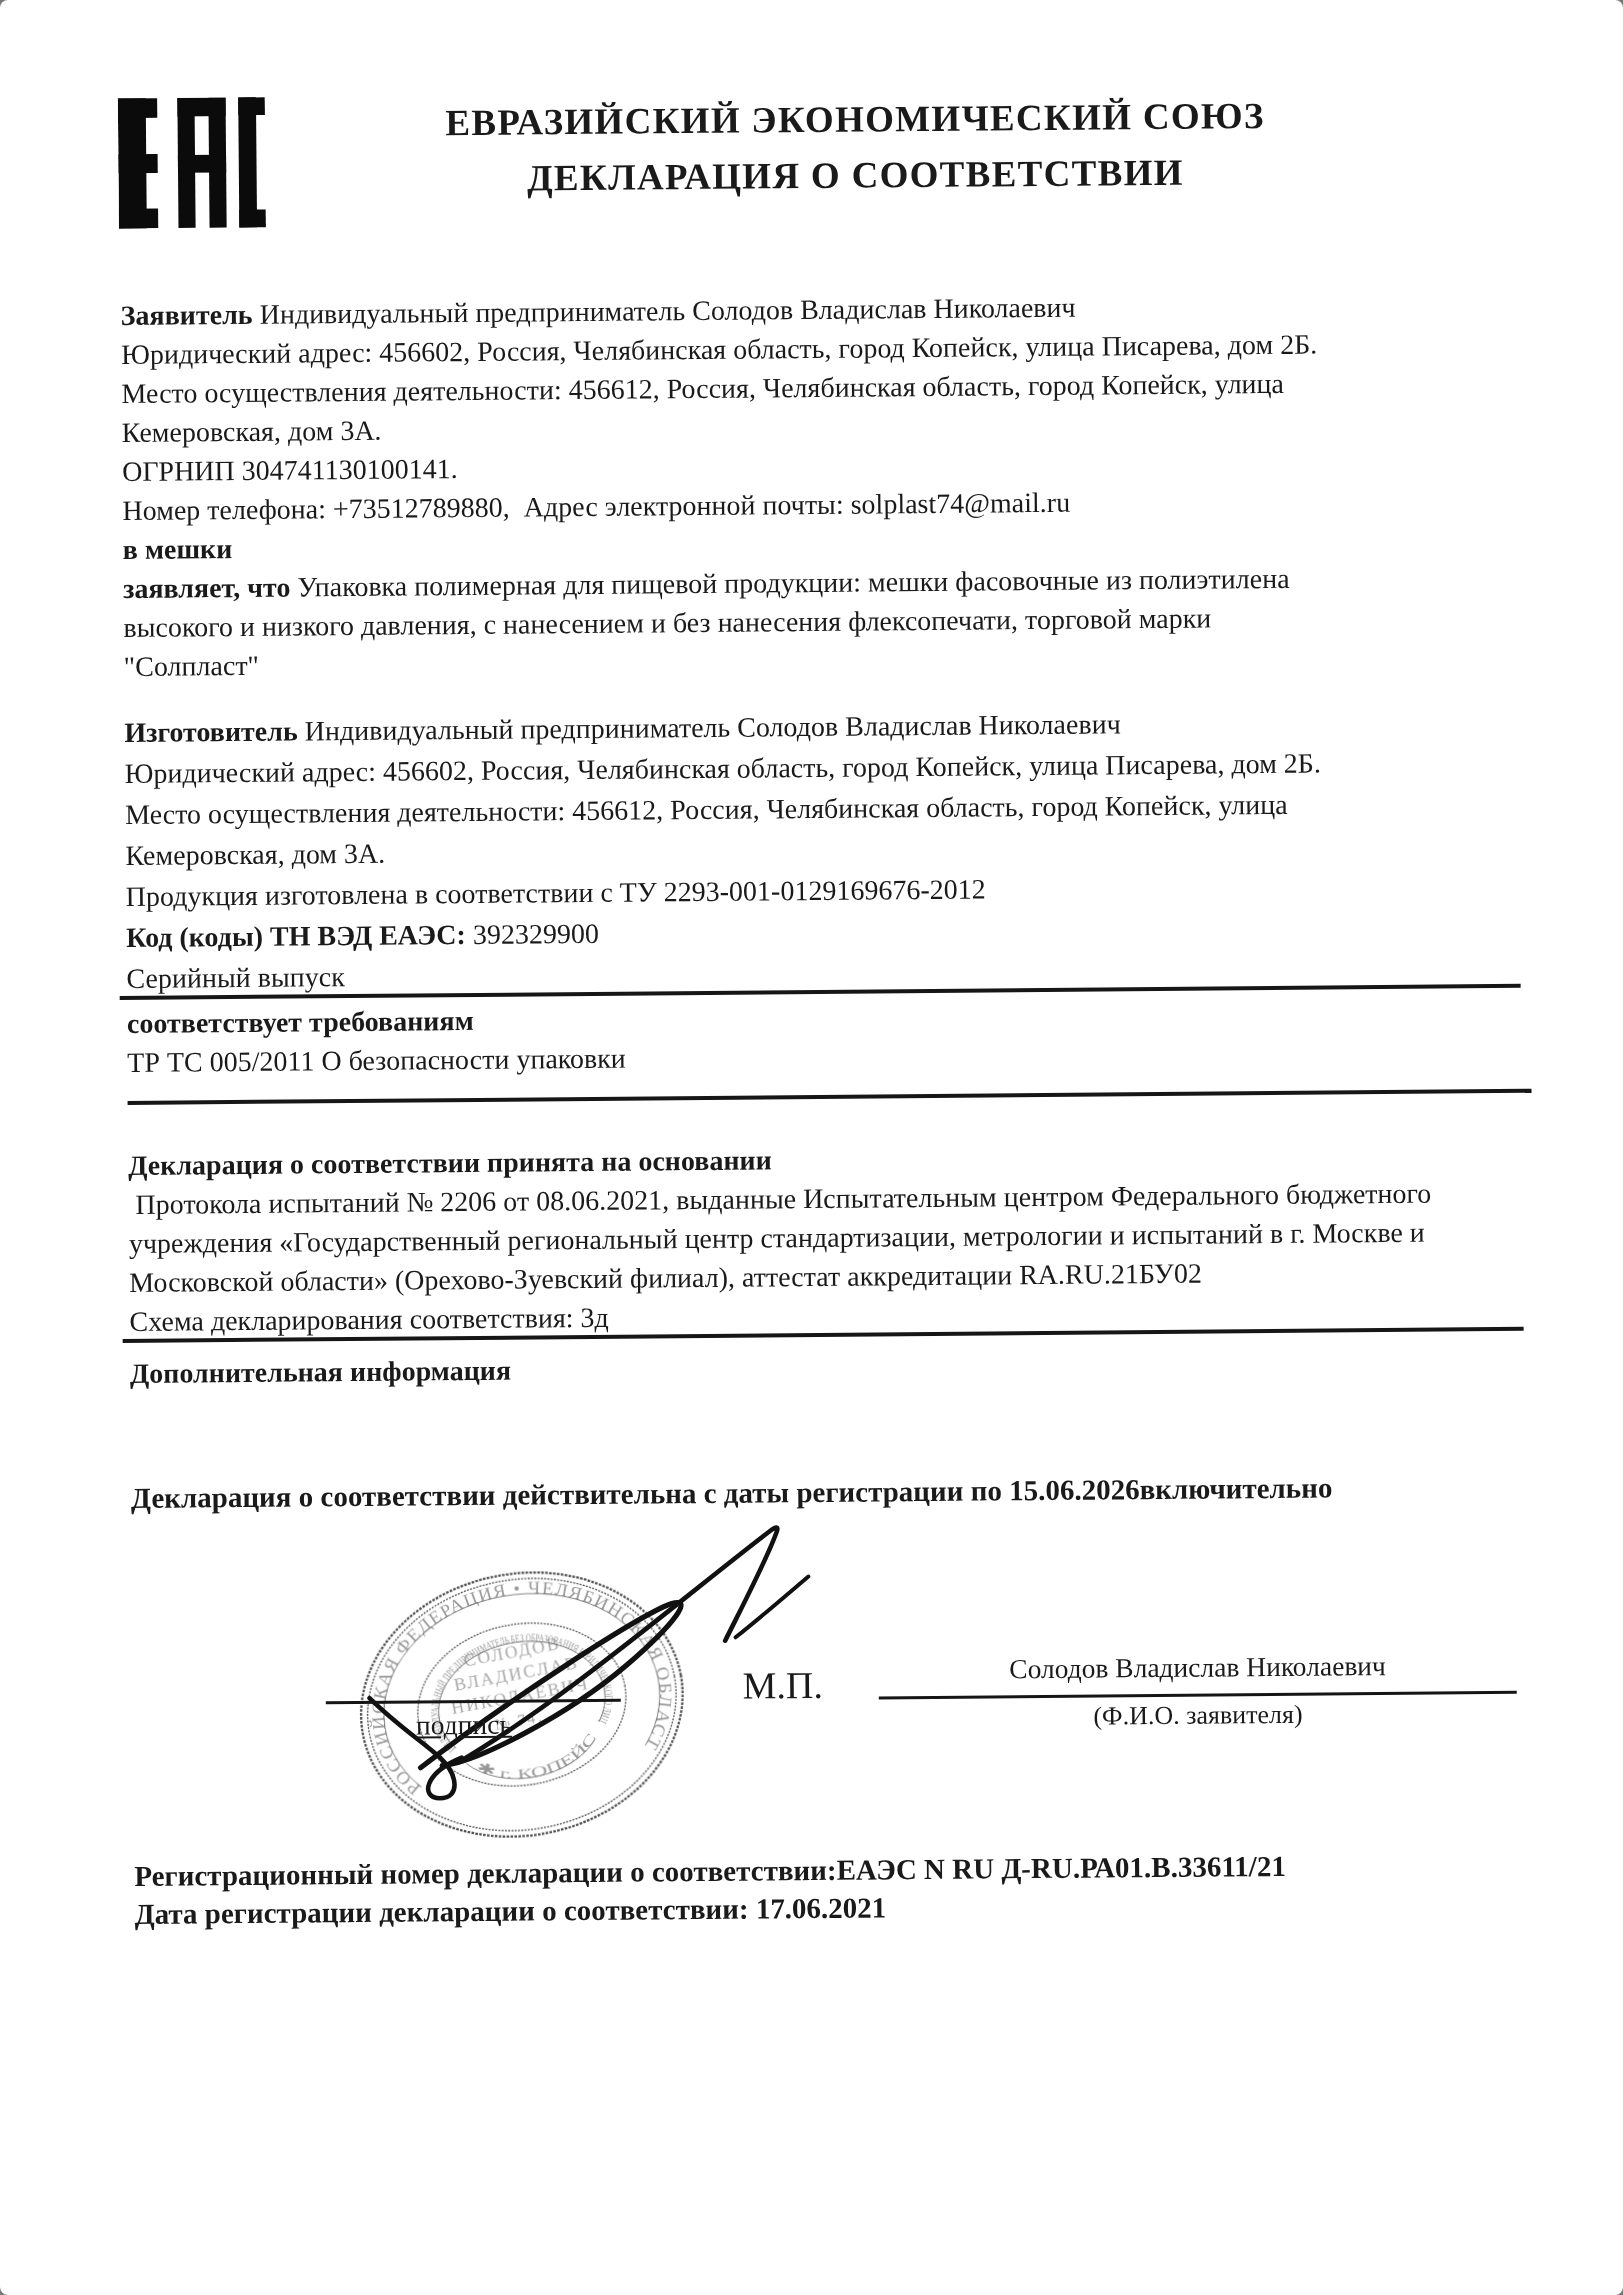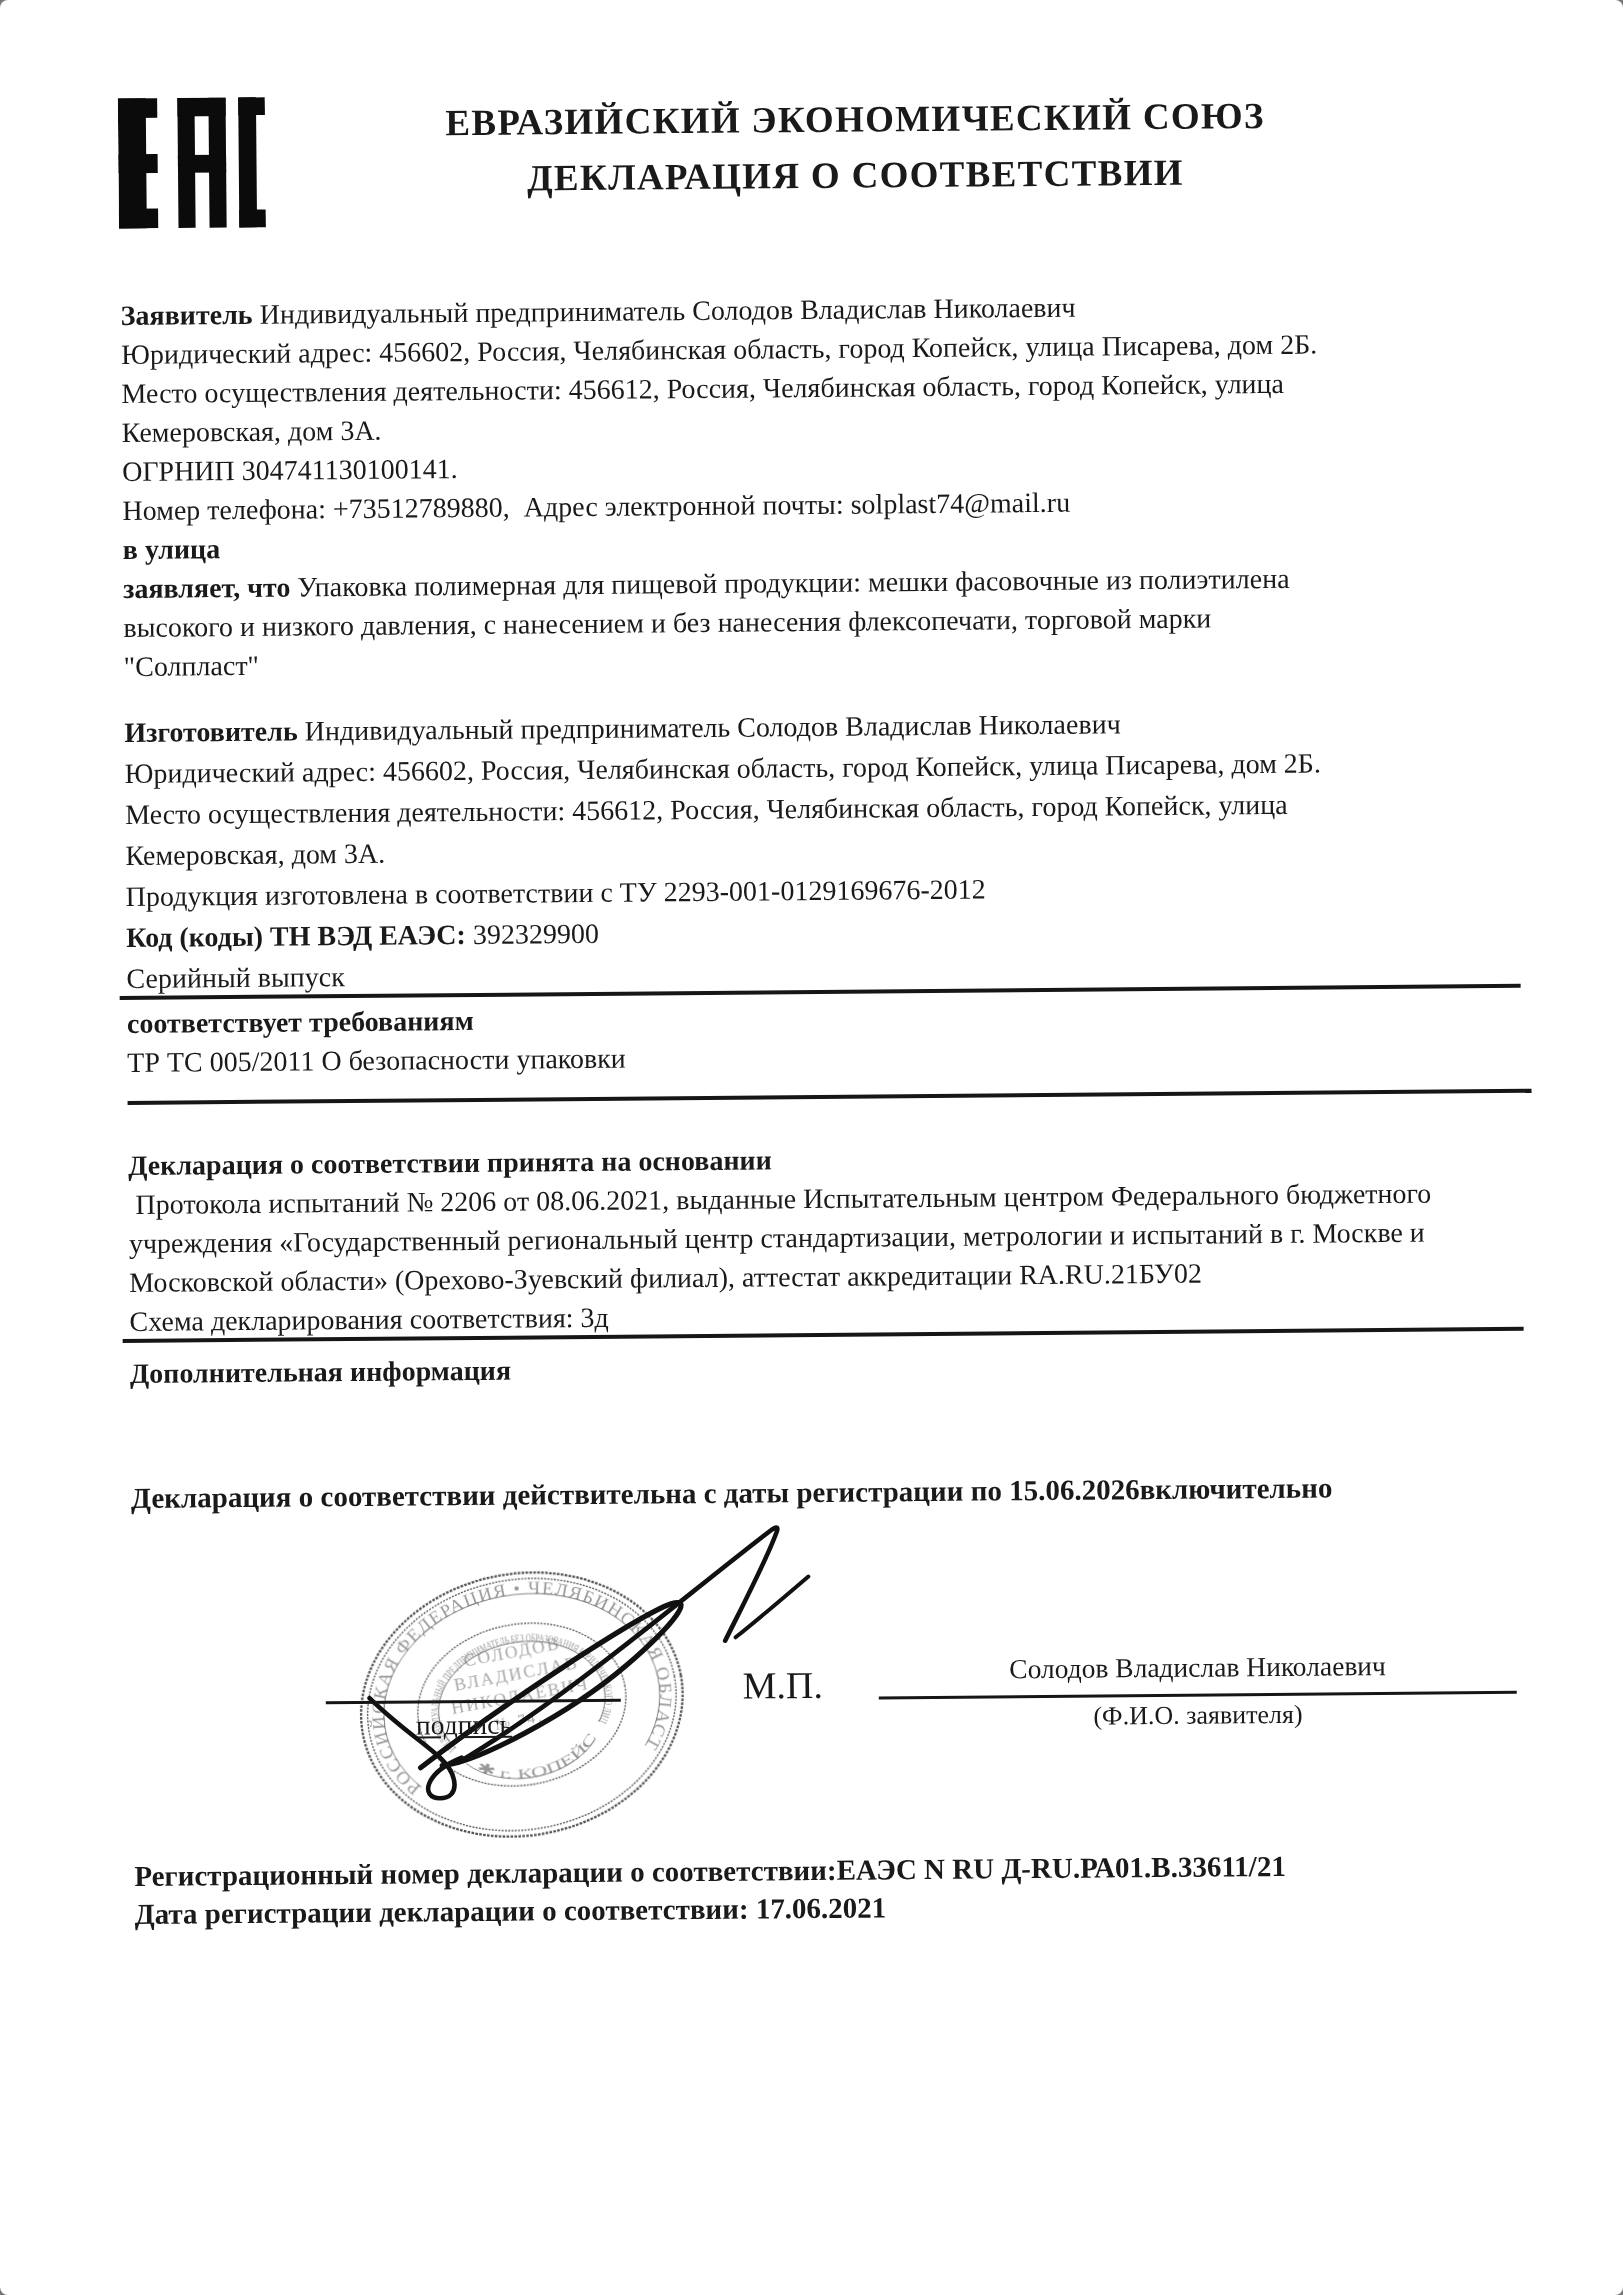--- a/index.html
+++ b/index.html
@@ -53,21 +53,21 @@
     <div class="hdr" style="top:98px;">ЕВРАЗИЙСКИЙ ЭКОНОМИЧЕСКИЙ СОЮЗ</div>
     <div class="hdr" style="top:154px;">ДЕКЛАРАЦИЯ О СООТВЕТСТВИИ</div>
 
     <div class="block lh59" style="top:290px;">
         <div class="ln"><b>Заявитель</b><span> Индивидуальный предприниматель Солодов Владислав Николаевич</span></div>
         <div class="ln"><span>Юридический адрес: 456602, Россия, Челябинская область, город Копейск, улица Писарева, дом 2Б.</span></div>
         <div class="ln"><span>Место осуществления деятельности: 456612, Россия, Челябинская область, город Копейск, улица</span></div>
         <div class="ln"><span>Кемеровская, дом 3А.</span></div>
         <div class="ln"><span>ОГРНИП 304741130100141.</span></div>
         <div class="ln"><span>Номер телефона: +73512789880,  Адрес электронной почты: solplast74@mail.ru</span></div>
-        <div class="ln"><b>в улица</b></div>
+        <div class="ln"><b>в мешки</b></div>
         <div class="ln"><b>заявляет, что</b><span> Упаковка полимерная для пищевой продукции: мешки фасовочные из полиэтилена</span></div>
         <div class="ln"><span>высокого и низкого давления, с нанесением и без нанесения флексопечати, торговой марки</span></div>
         <div class="ln"><span>"Солпласт"</span></div>
       </div>
 
     <div class="block lh62" style="top:706px;">
         <div class="ln"><b>Изготовитель</b><span> Индивидуальный предприниматель Солодов Владислав Николаевич</span></div>
         <div class="ln"><span>Юридический адрес: 456602, Россия, Челябинская область, город Копейск, улица Писарева, дом 2Б.</span></div>
         <div class="ln"><span>Место осуществления деятельности: 456612, Россия, Челябинская область, город Копейск, улица</span></div>
         <div class="ln"><span>Кемеровская, дом 3А.</span></div>

